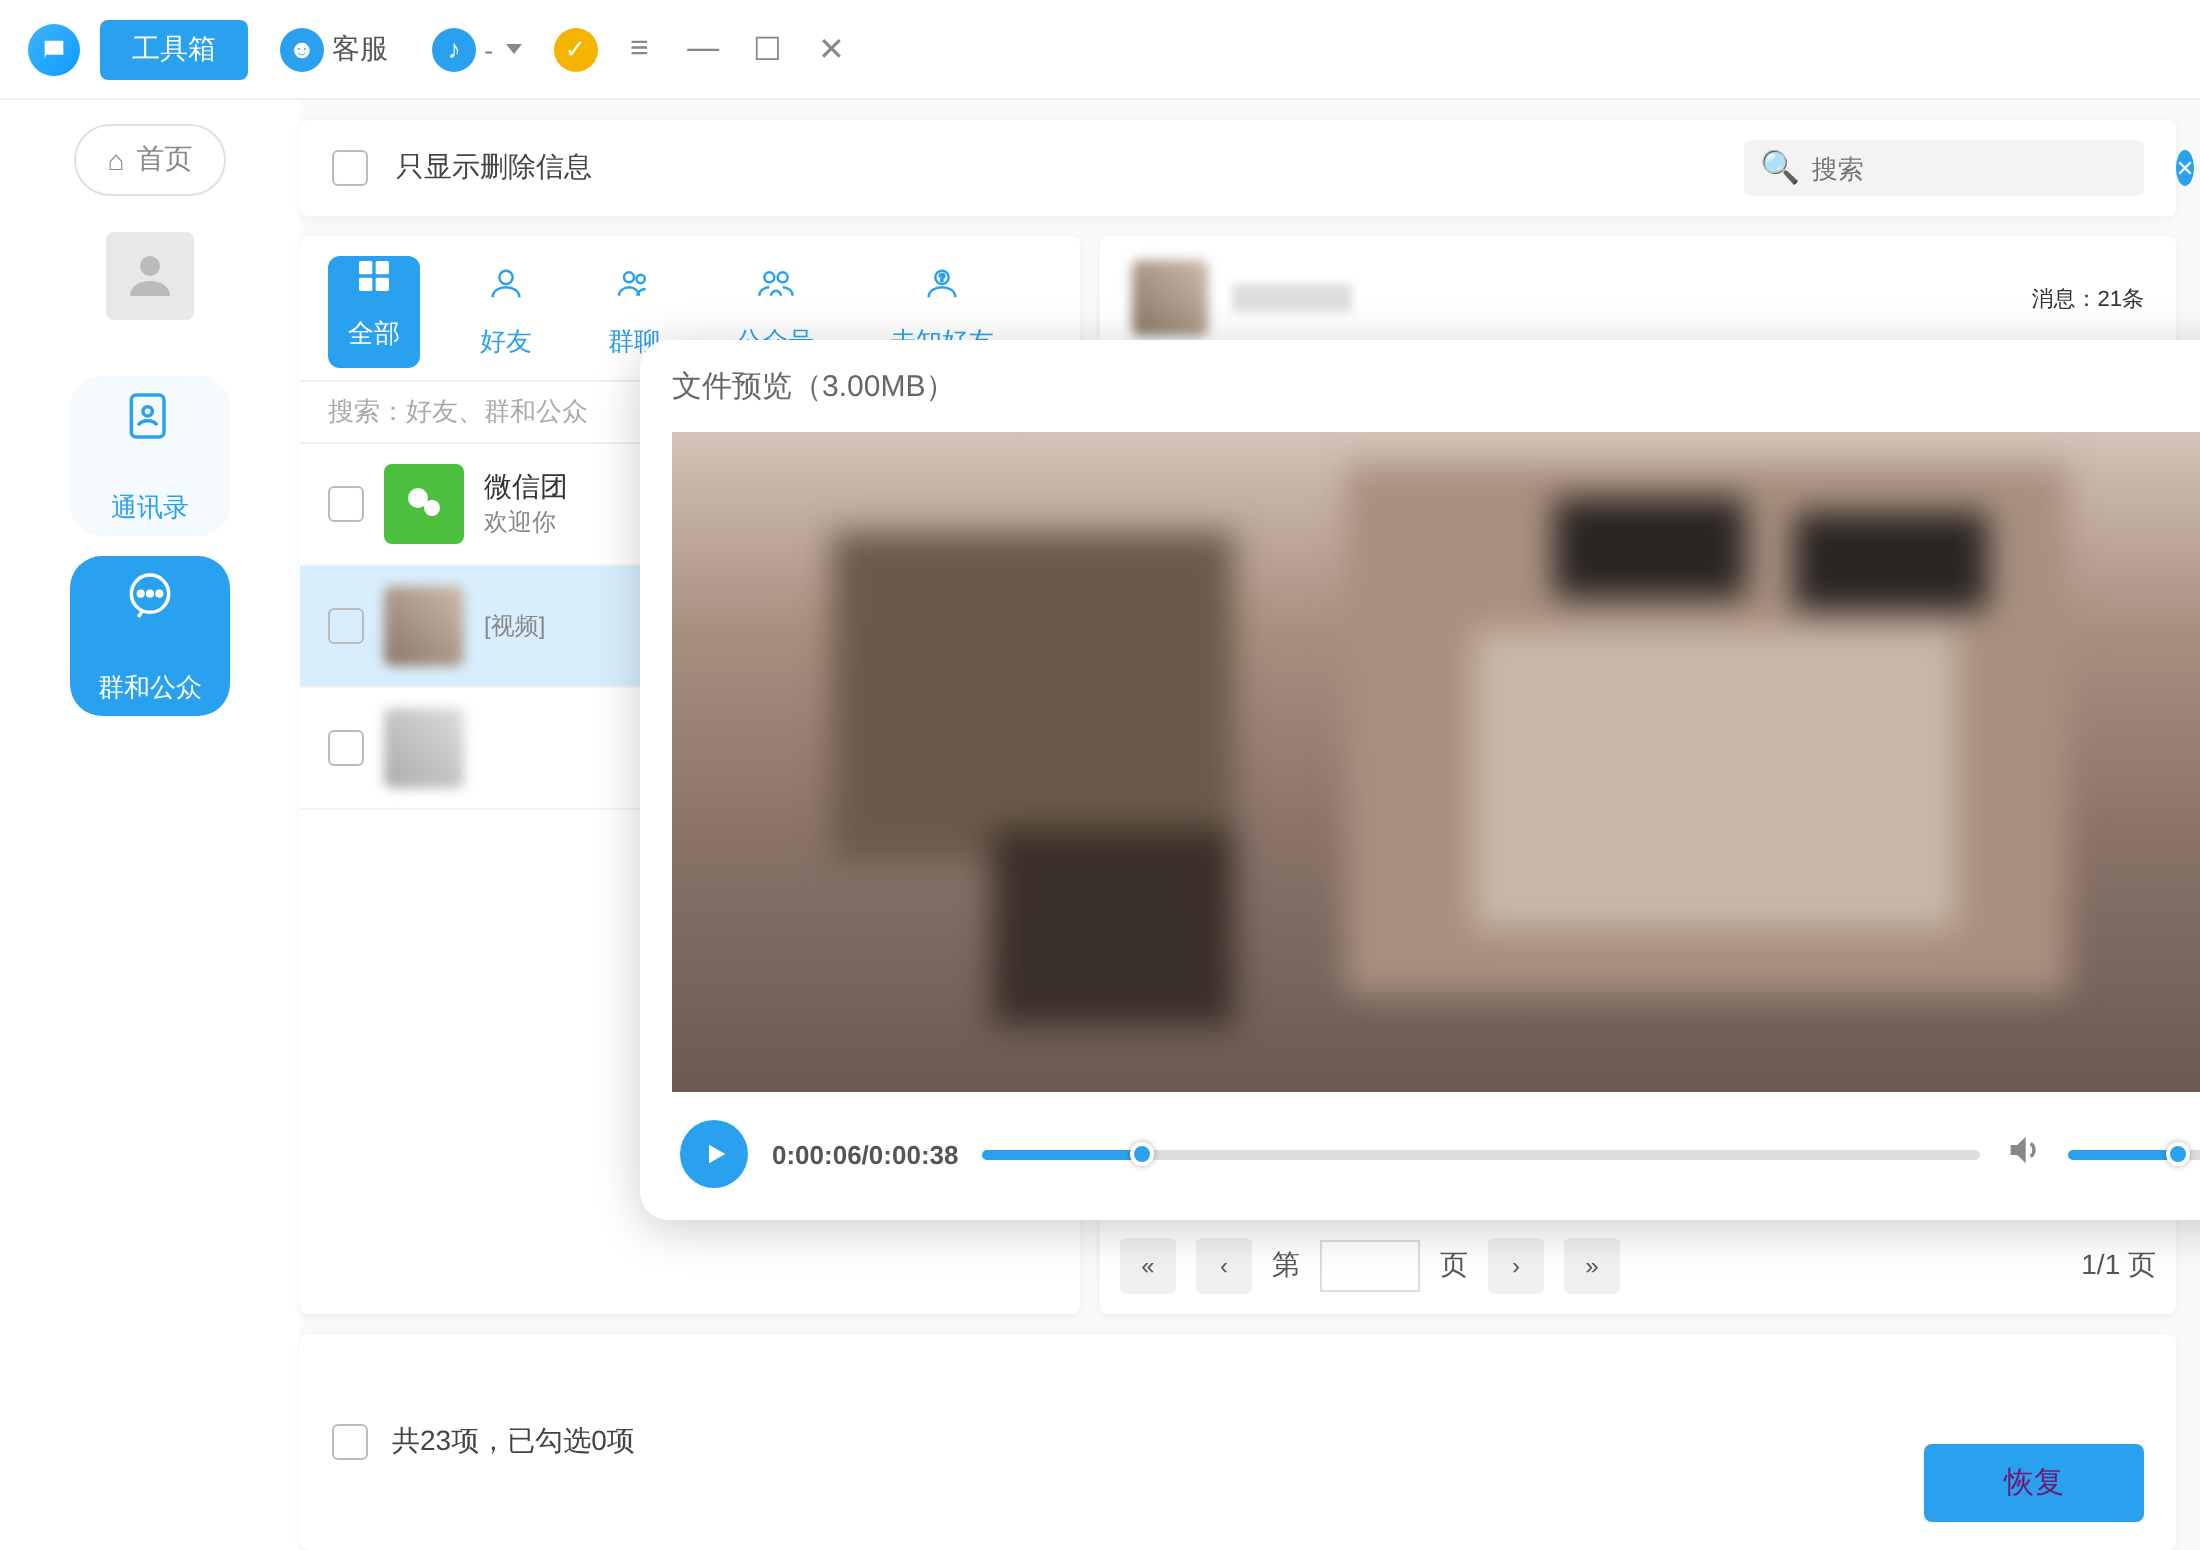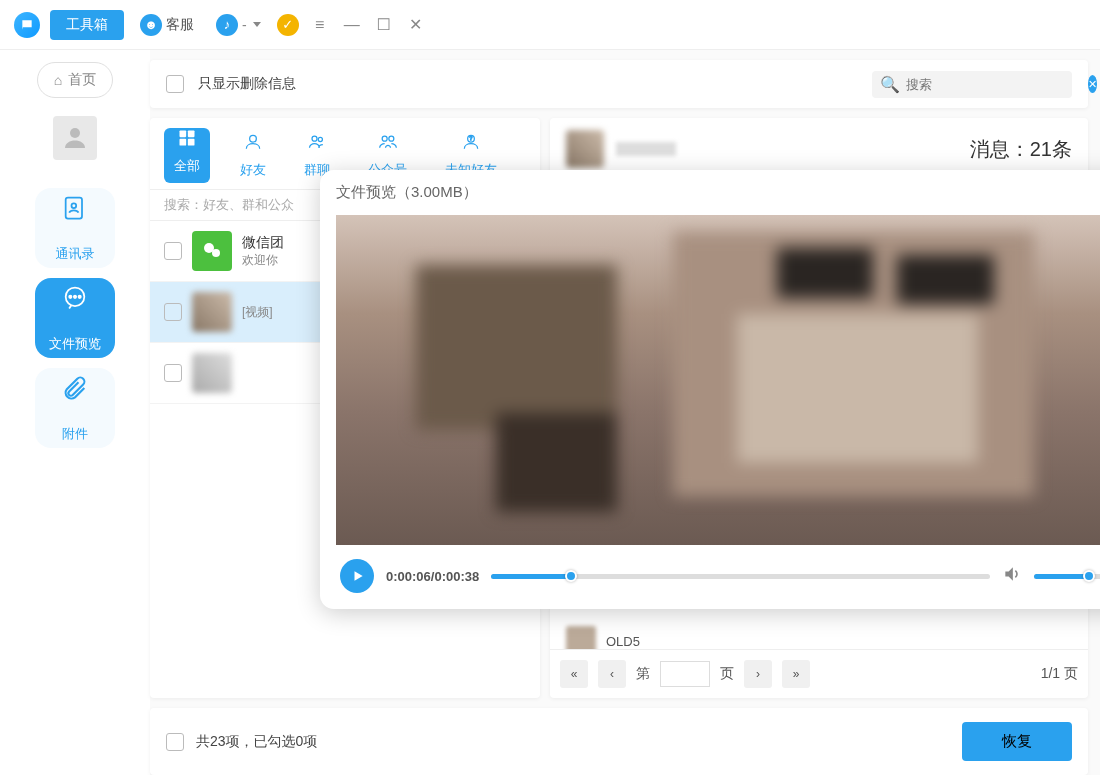--- a/index.html
+++ b/index.html
@@ -50,32 +50,32 @@
 .chat-item.sel { background: #d9eefc; }
 .chat-av { width: 40px; height: 40px; background: #ddd; border-radius: 4px; display: flex; align-items: center; justify-content: center; font-size: 20px; color: #fff; flex-shrink: 0; }
 .chat-av.wx { background: #4cc03e; }
 .chat-txt { flex: 1; min-width: 0; }
 .chat-name { font-size: 14px; color: #333; white-space: nowrap; overflow: hidden; text-overflow: ellipsis; }
 .chat-sub { font-size: 12px; color: #888; white-space: nowrap; overflow: hidden; text-overflow: ellipsis; }
 
 .right-col { flex: 1; display: flex; flex-direction: column; position: relative; }
 .msg-head { display: flex; align-items: center; padding: 12px 16px; gap: 12px; }
 .msg-av { width: 38px; height: 38px; background: #ddd; border-radius: 4px; }
-.msg-count { margin-left: auto; font-size: 20px; color: #333; }
+.msg-count { margin-left: auto; font-size: 11px; color: #333; }
 .msg-body { flex: 1; padding: 10px 16px; overflow: hidden; }
 .msg-row { display: flex; align-items: center; gap: 10px; padding: 6px 0; }
 .msg-row .mav { width: 30px; height: 30px; background: #ddd; border-radius: 3px; }
 
 .pager { display: flex; align-items: center; justify-content: center; gap: 10px; padding: 10px; border-top: 1px solid #eee; font-size: 14px; color: #555; }
 .pager .pbtn { width: 28px; height: 28px; background: #f0f0f0; border-radius: 3px; display: flex; align-items: center; justify-content: center; cursor: pointer; font-size: 12px; }
 .pager input { width: 50px; height: 26px; border: 1px solid #ddd; text-align: center; }
 .pager .pcount { margin-left: auto; }
 
 .footer { display: flex; align-items: center; padding: 14px 16px; gap: 12px; justify-content: flex-end; }
-.btn-recover { margin-left: auto; background: #2aa1ee; color: #000000; border: none; padding: 10px 40px; border-radius: 4px; font-size: 15px; cursor: pointer; }
+.btn-recover { margin-left: auto; background: #2aa1ee; color: #701a75; border: none; padding: 10px 40px; border-radius: 4px; font-size: 15px; cursor: pointer; margin-top: 41px; }
 
 .modal { position: absolute; top: 170px; left: 320px; width: 834px; background: #fff; box-shadow: 0 4px 24px rgba(0,0,0,0.2); border-radius: 14px; z-index: 100; }
 .modal-head { display: flex; align-items: center; padding: 12px 16px; font-size: 15px; color: #666; }
 .modal-close { margin-left: auto; cursor: pointer; color: #999; }
 .modal-close svg { width: 18px; height: 18px; }
 .modal-body { padding: 0 16px 16px; }
 .video-frame { width: 100%; height: 330px; background: linear-gradient(180deg,#d4c3b8 0%,#a89080 30%,#8a746a 60%,#6b5a52 100%); position: relative; overflow: hidden; }
 .pixelated { position: absolute; inset: 0; filter: blur(8px); }
 .px-block { position: absolute; background: #888; }
 .watermark { position: absolute; top: 8px; right: 8px; background: rgba(255,255,255,0.3); padding: 2px 8px; border-radius: 8px; font-size: 10px; color: #fff; }
@@ -147,29 +147,21 @@
     <div class="side-item active">
       <span class="ic">
         <svg width="28" height="28" viewBox="0 0 24 24" fill="none" stroke="#fff" stroke-width="1.5">
             <circle cx="12" cy="11" r="8"></circle>
             <circle cx="8" cy="11" r="1" fill="#fff"></circle>
             <circle cx="12" cy="11" r="1" fill="#fff"></circle>
             <circle cx="16" cy="11" r="1" fill="#fff"></circle>
             <path d="M9 18l-2 3"></path>
           </svg>
       </span>
-      <span>文件预览</span>
-    </div>
-    <div class="side-item plain">
-      <span class="ic">
-        <svg width="28" height="28" viewBox="0 0 24 24" fill="none" stroke="#2aa1ee" stroke-width="1.8">
-            <path d="M20 12l-8 8a5 5 0 01-7-7l9-9a3.5 3.5 0 015 5l-9 9a2 2 0 01-3-3l8-8"></path>
-          </svg>
-      </span>
-      <span>附件</span>
+      <span>群和公众</span>
     </div>
   </div>
 
   <div class="content">
 
     <div class="panel topbar">
       <span class="chk"></span>
       <span style="font-size:14px;color:#444">只显示删除信息</span>
       <div class="search-box">
         <span style="color:#aaa">🔍</span>

